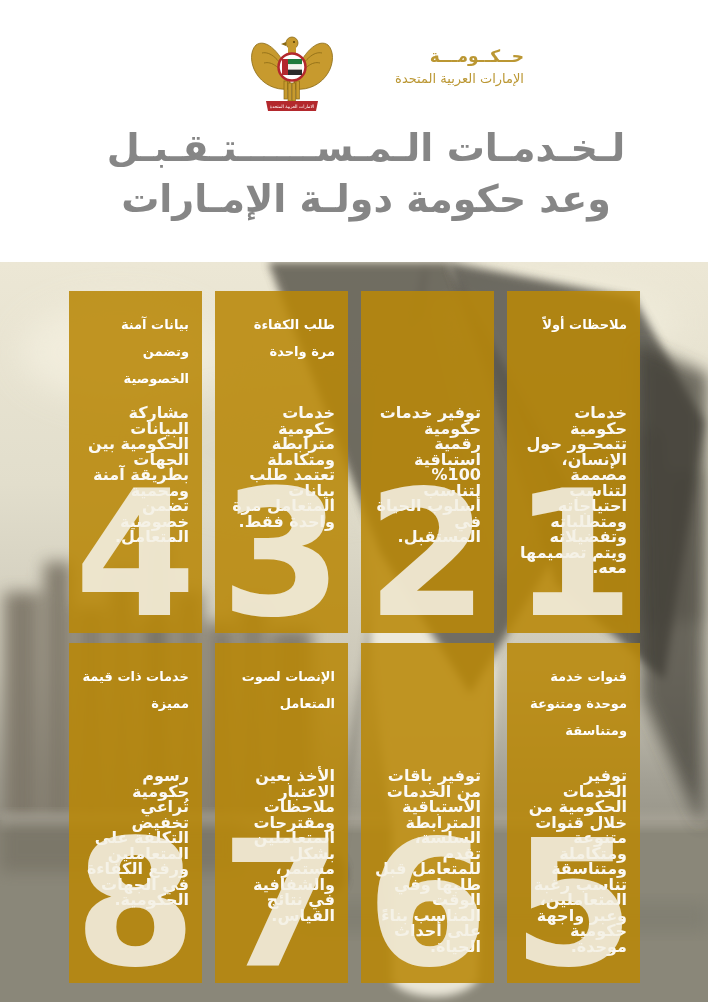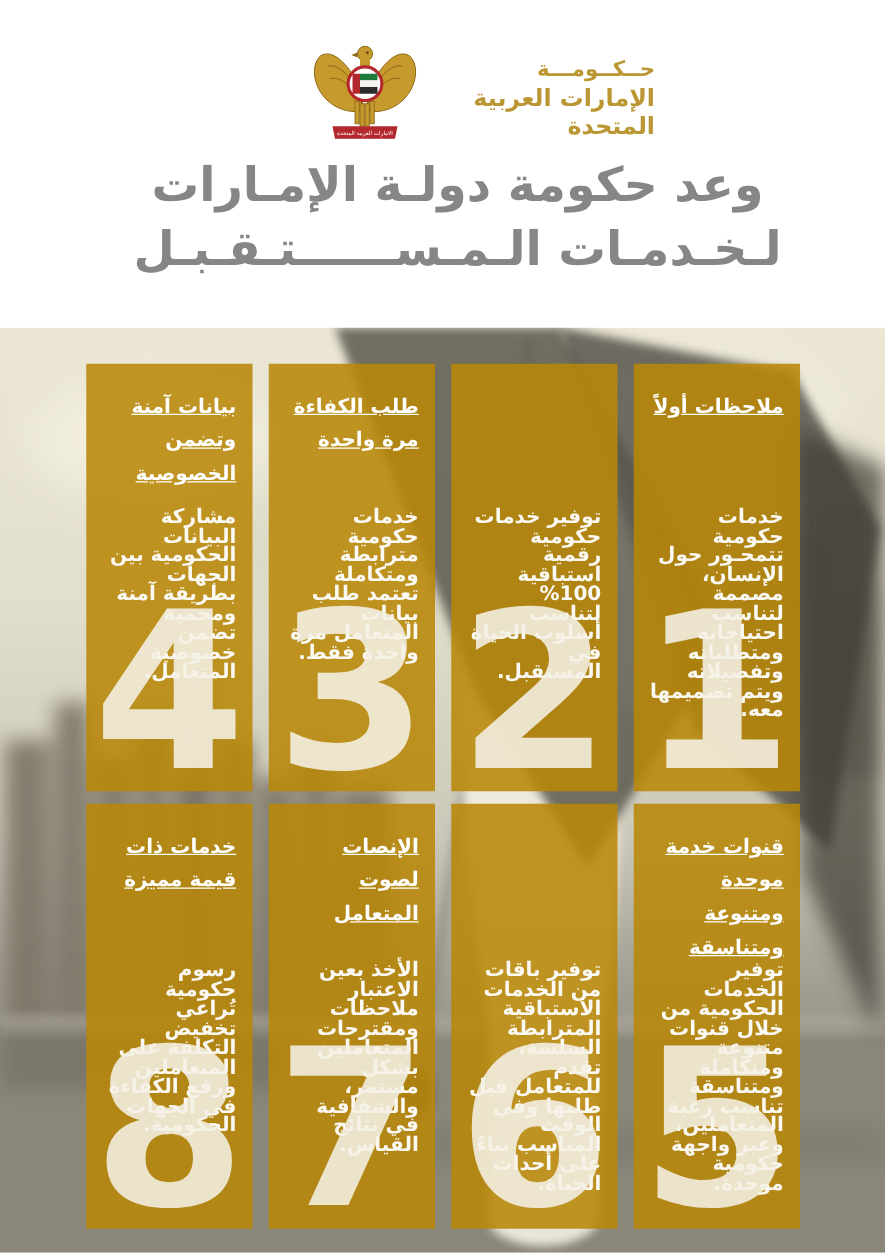--- a/index.html
+++ b/index.html
@@ -3,38 +3,38 @@
 <meta charset="utf-8">
 <style>
   html,body{margin:0;padding:0;}
   body{background:#555; font-family:"DejaVu Sans", sans-serif;}
   .page{position:relative;width:708px;height:1002px;background:#ffffff;overflow:hidden;margin:0 auto;padding-left:24px;}
 
   
   .header-emblem{position:absolute;left:248px;top:33px;width:88px;height:80px;}
   .header-text{position:absolute;left:352px;top:44px;width:172px;direction:rtl;text-align:right;color:#bb9733;}
   .gov-line1{font-size:17px;font-weight:bold;letter-spacing:1px;line-height:24px;}
-  .gov-line2{font-size:19px;font-weight:bold;line-height:22px;}
+  .gov-line2{font-size:13px;font-weight:normal;line-height:22px;}
 
   
   .poster-title{position:absolute;top:123px;left:30px;right:30px;direction:rtl;text-align:center;
     color:#868686;font-weight:bold;font-size:38px;line-height:51px;}
 
   
   .photo{position:absolute;left:0;top:262px;width:708px;height:740px;overflow:hidden;}
   .photo svg{display:block;}
 
   
   .grid{position:absolute;left:69px;top:291px;width:571px;direction:rtl;}
   .row{display:flex;gap:13px;}
   .row1{height:342px;margin-bottom:10px;}
   .row2{height:340px;}
   .card{position:relative;width:133px;box-sizing:border-box;padding:20px 13px 0 13px;
     background:rgba(184,136,8,0.88);color:#ffffff;direction:rtl;text-align:right;}
-  .card-title{font-size:16px;font-weight:bold;line-height:27px;margin:0;text-decoration:underline;}
+  .card-title{font-size:13px;font-weight:bold;line-height:27px;margin:0;}
   .card-body{position:absolute;right:13px;left:13px;font-size:16px;line-height:15.5px;font-weight:bold;opacity:.95;}
   .row1 .card-body{top:114px;}
   .row2 .card-body{top:125px;}
   .card-num{position:absolute;bottom:10px;left:0;right:0;text-align:center;direction:ltr;
     font-size:175px;font-weight:bold;line-height:0.78;color:rgba(244,240,229,0.88);}
 </style>
 </head>
 <body>
 
 <div class="page">
@@ -81,22 +81,22 @@
       </g>
     </svg>
   </div>
 
   <div class="header-text">
     <div class="gov-line1">حــكــومـــة</div>
     <div class="gov-line2">الإمارات العربية المتحدة</div>
   </div>
 
   <div class="poster-title">
+    <div>لـخـدمـات الـمـســــــتـقـبـل</div>
     <div>وعد حكومة دولـة الإمـارات</div>
-    <div>لـخـدمـات الـمـســــــتـقـبـل</div>
   </div>
 
   <div class="photo">
     <svg width="708" height="740" viewBox="0 0 708 740">
       <defs>
         <linearGradient id="sky" x1="0" y1="0" x2="0" y2="1">
           <stop offset="0" stop-color="#ece7d5"></stop>
           <stop offset="0.30" stop-color="#e2decc"></stop>
           <stop offset="0.55" stop-color="#ccc8b9"></stop>
           <stop offset="0.70" stop-color="#a3a094"></stop>

